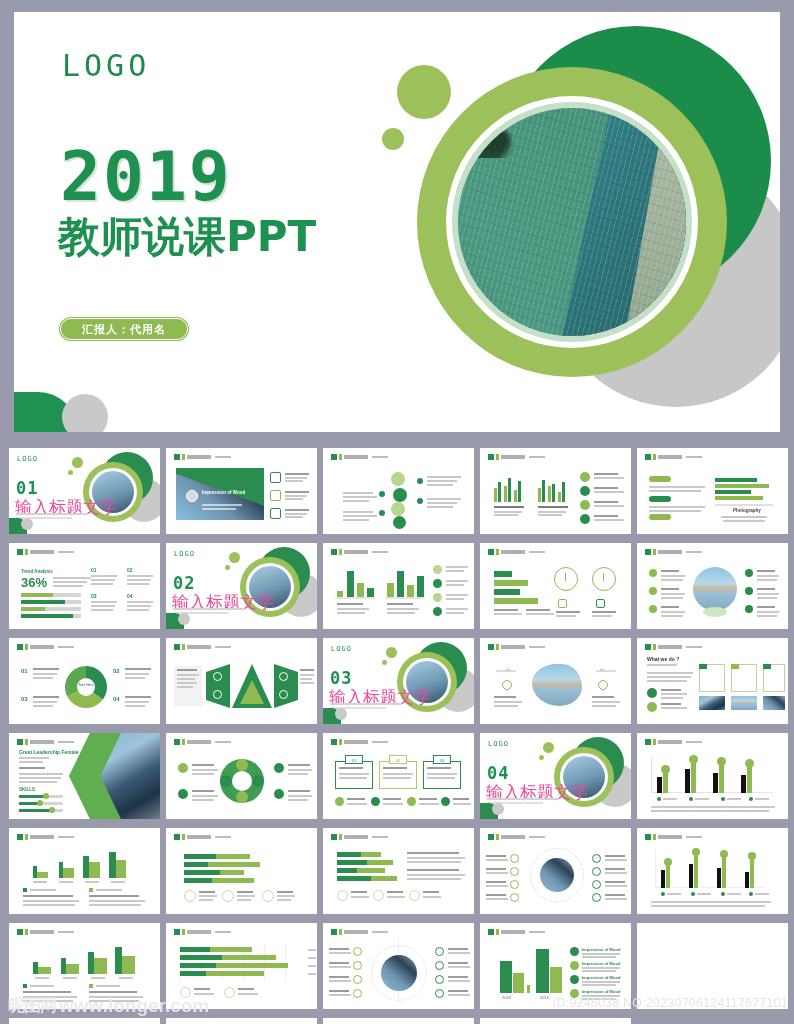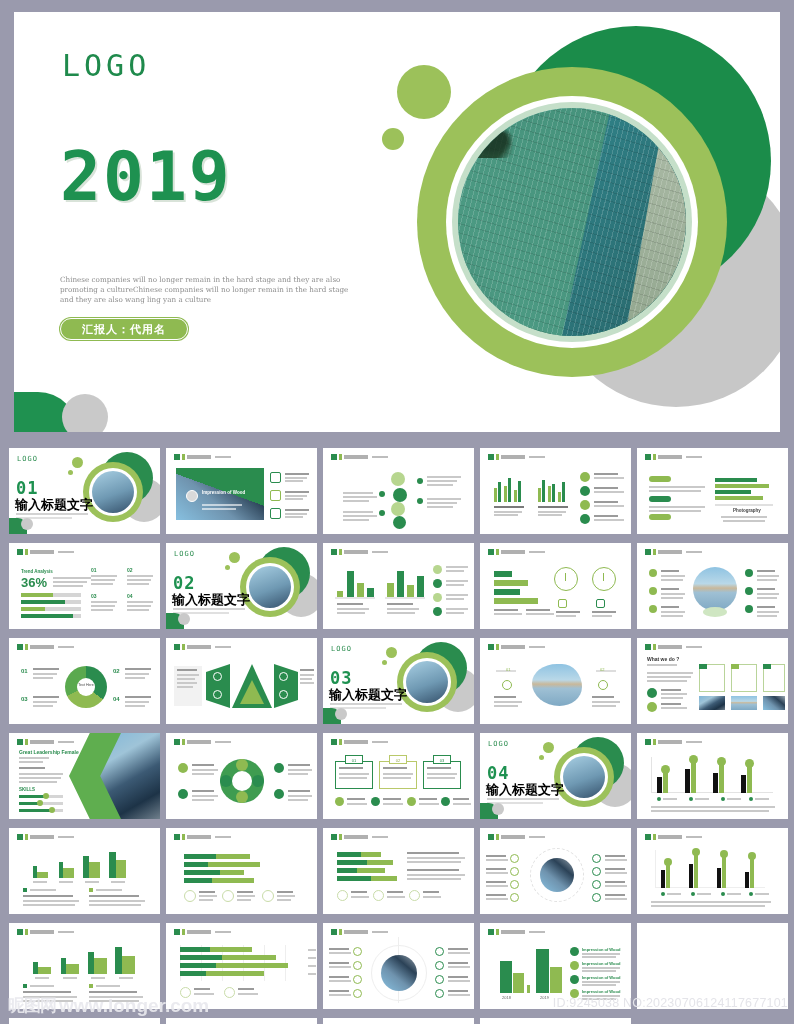--- a/index.html
+++ b/index.html
@@ -153,22 +153,22 @@
   .txtline { position:absolute; background:#c9c9c9; height:1.5px; }
   .txtline.d { background:#9b9b9b; }
   .circ { position:absolute; border-radius:50%; }
   .ring { position:absolute; border-radius:50%; border:2px solid #2a8c4e; }
 
   
   .sec-logo { position:absolute; left:8px; top:7px; font-size:7px; color:#2a8c4e;
      letter-spacing:1px; font-family:"DejaVu Sans Mono", monospace;}
   .sec-num { position:absolute; left:7px; top:30px; font-size:17px; font-weight:bold;
      color:#1e9150; font-family:"DejaVu Sans Mono", monospace; letter-spacing:1px;}
-  .sec-tt { position:absolute; left:6px; top:48px; font-size:13px; font-weight:bold;
-     color:#000000; white-space:nowrap; font-family:"DejaVu Sans", sans-serif;}
+  .sec-tt { position:absolute; left:6px; top:48px; font-size:17px; font-weight:normal;
+     color:#ec4899; white-space:nowrap; font-family:"DejaVu Sans", sans-serif;}
   .sec-sub { position:absolute; left:7px; top:65px; width:72px; height:2px;
      background:#d3d3d3;}
   .sec-sub2 { position:absolute; left:7px; top:69px; width:56px; height:2px;
      background:#e0e0e0;}
   .sec-corner { position:absolute; left:0; bottom:0; width:18px;height:16px;
      background:#2a8c4e; border-top-right-radius:9px;}
   .sec-corner-g { position:absolute; left:12px; bottom:4px; width:12px;height:12px;
      border-radius:50%; background:#c9c9c9;}
 
   
@@ -214,21 +214,21 @@
     <div class="photo-leaf"></div>
   </div>
   <div class="c-dot-a"></div>
   <div class="c-dot-b"></div>
 
   <div class="corner-green"></div>
   <div class="corner-gray"></div>
 
   <div class="hero-logo">LOGO</div>
   <div class="hero-year">2019</div>
-  <div class="hero-sub">Chinese  companies will no longer remain in the hard stage and they are also promoting a cultureChinese  companies  will no longer remain in the hard stage and they are also wang ling yan a culture</div>
+  <div class="hero-title">教师说课PPT</div>
   <div class="hero-pill">汇报人：代用名</div>
 </div>
 
 <div class="grid">
 
 
   <div class="thumb">
     <div class="tc">
       <div class="circ" style="right:-6px;top:30px;width:44px;height:44px;background:#c9c9c9"></div>
       <div class="circ" style="left:92px;top:4px;width:52px;height:52px;background:#2a8c4e"></div>

